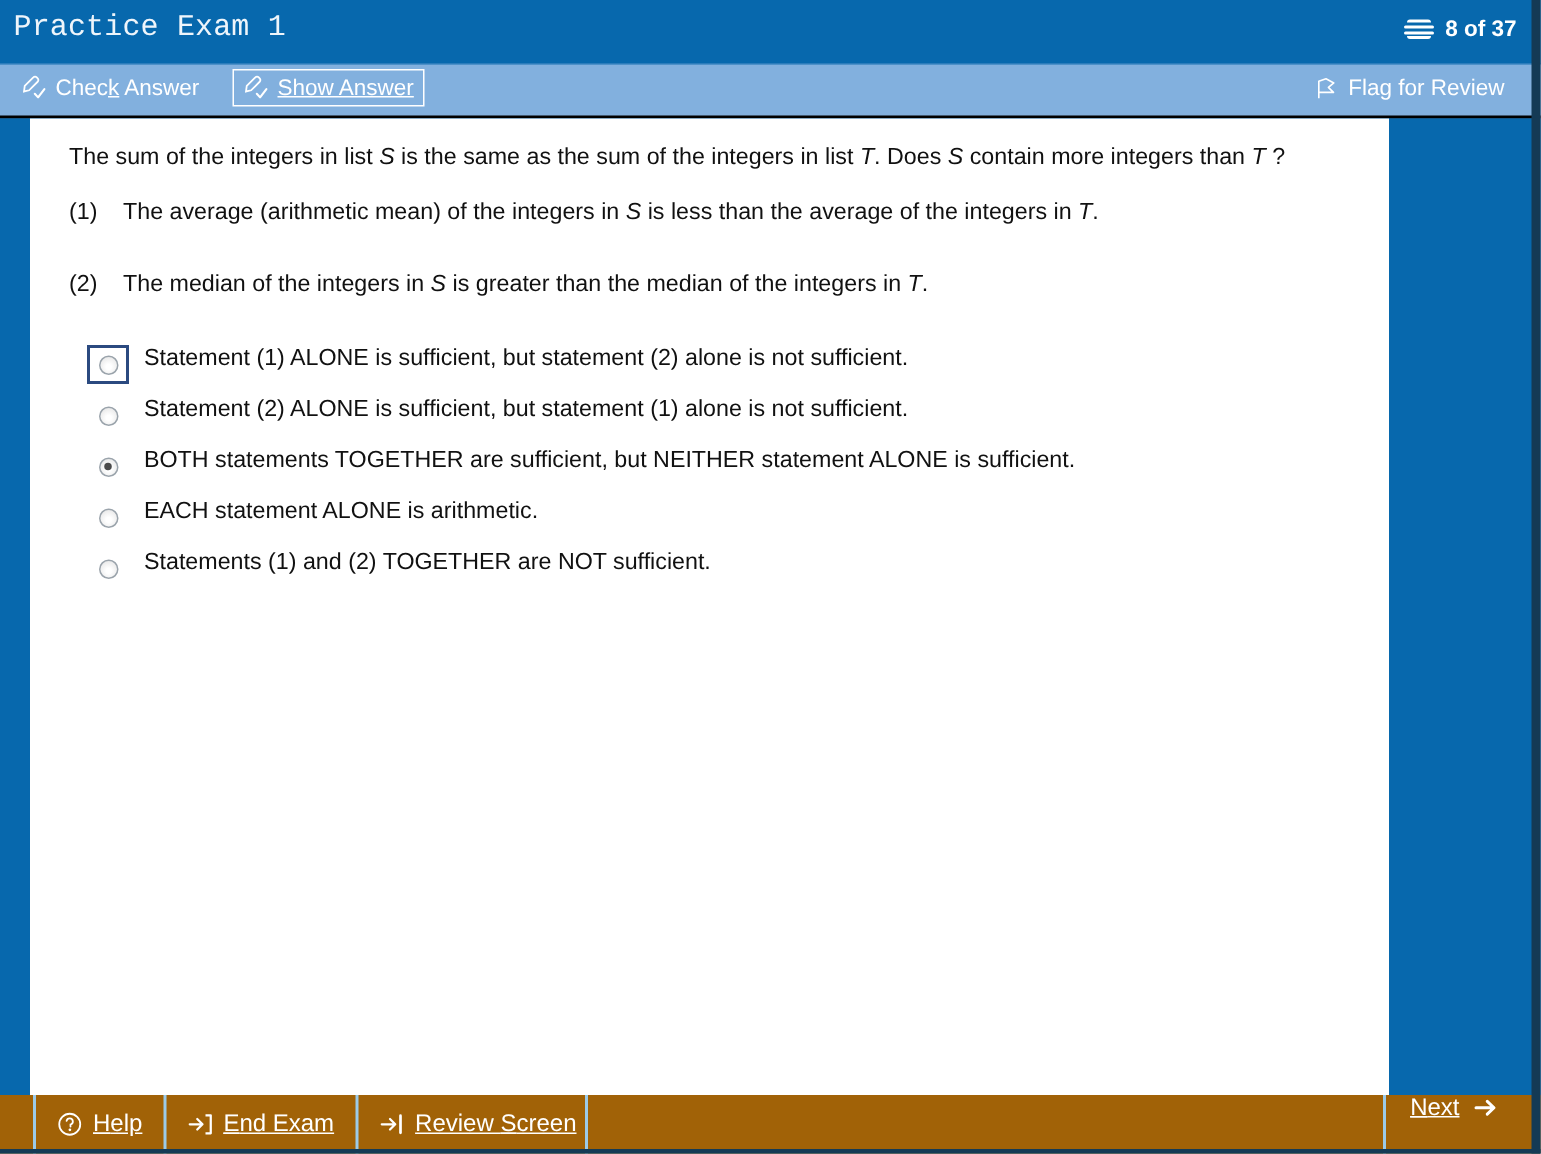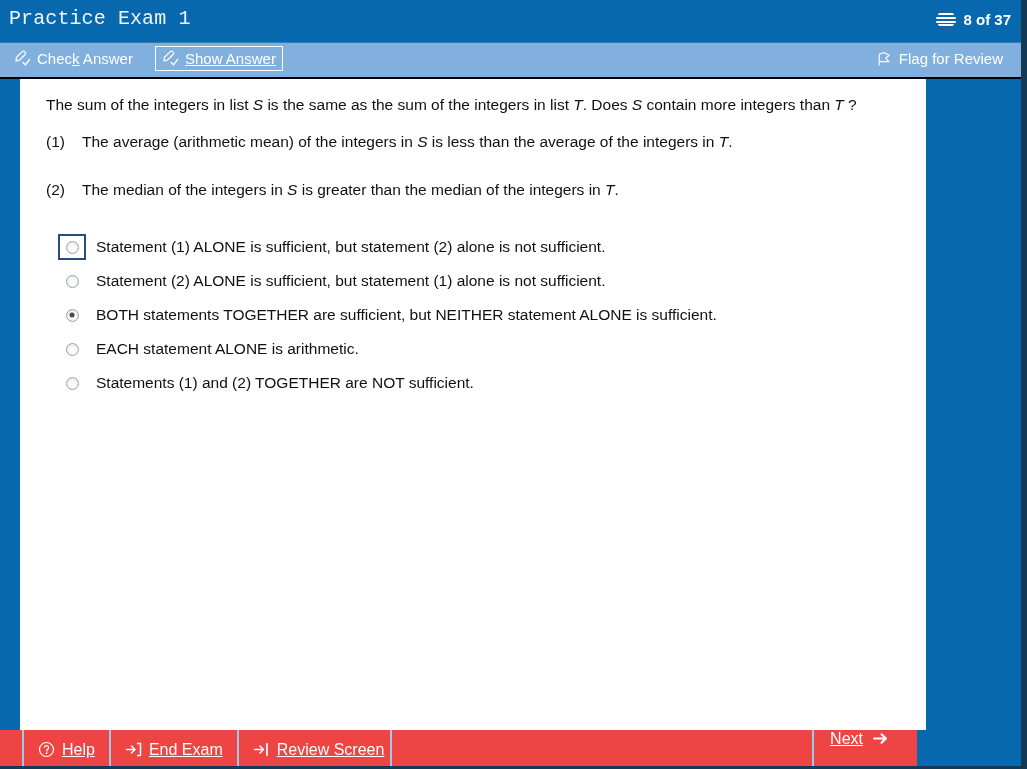--- a/index.html
+++ b/index.html
@@ -160,21 +160,20 @@
 
   
   .options {
     position: absolute;
     left: 38px;
     top: 151px;
     width: 920px;
   }
   .opt {
     display: flex;
-    align-items: center;
     height: 34px;
     cursor: pointer;
   }
   .radio-wrap {
     width: 28px;
     height: 26px;
     flex: 0 0 28px;
     display: flex;
     align-items: center;
     justify-content: center;
@@ -206,23 +205,23 @@
     font-size: 15.5px;
     color: #111111;
     white-space: nowrap;
   }
 
   
   .footer {
     position: absolute;
     left: 0;
     top: 730px;
-    width: 917px;
+    width: 1027px;
     height: 39px;
-    background: #ef4444;
+    background: #a16207;
   }
   .footer-inner {
     position: absolute;
     left: 22px;
     top: 0;
     height: 39px;
     display: flex;
     align-items: stretch;
   }
   .ft-btn {

